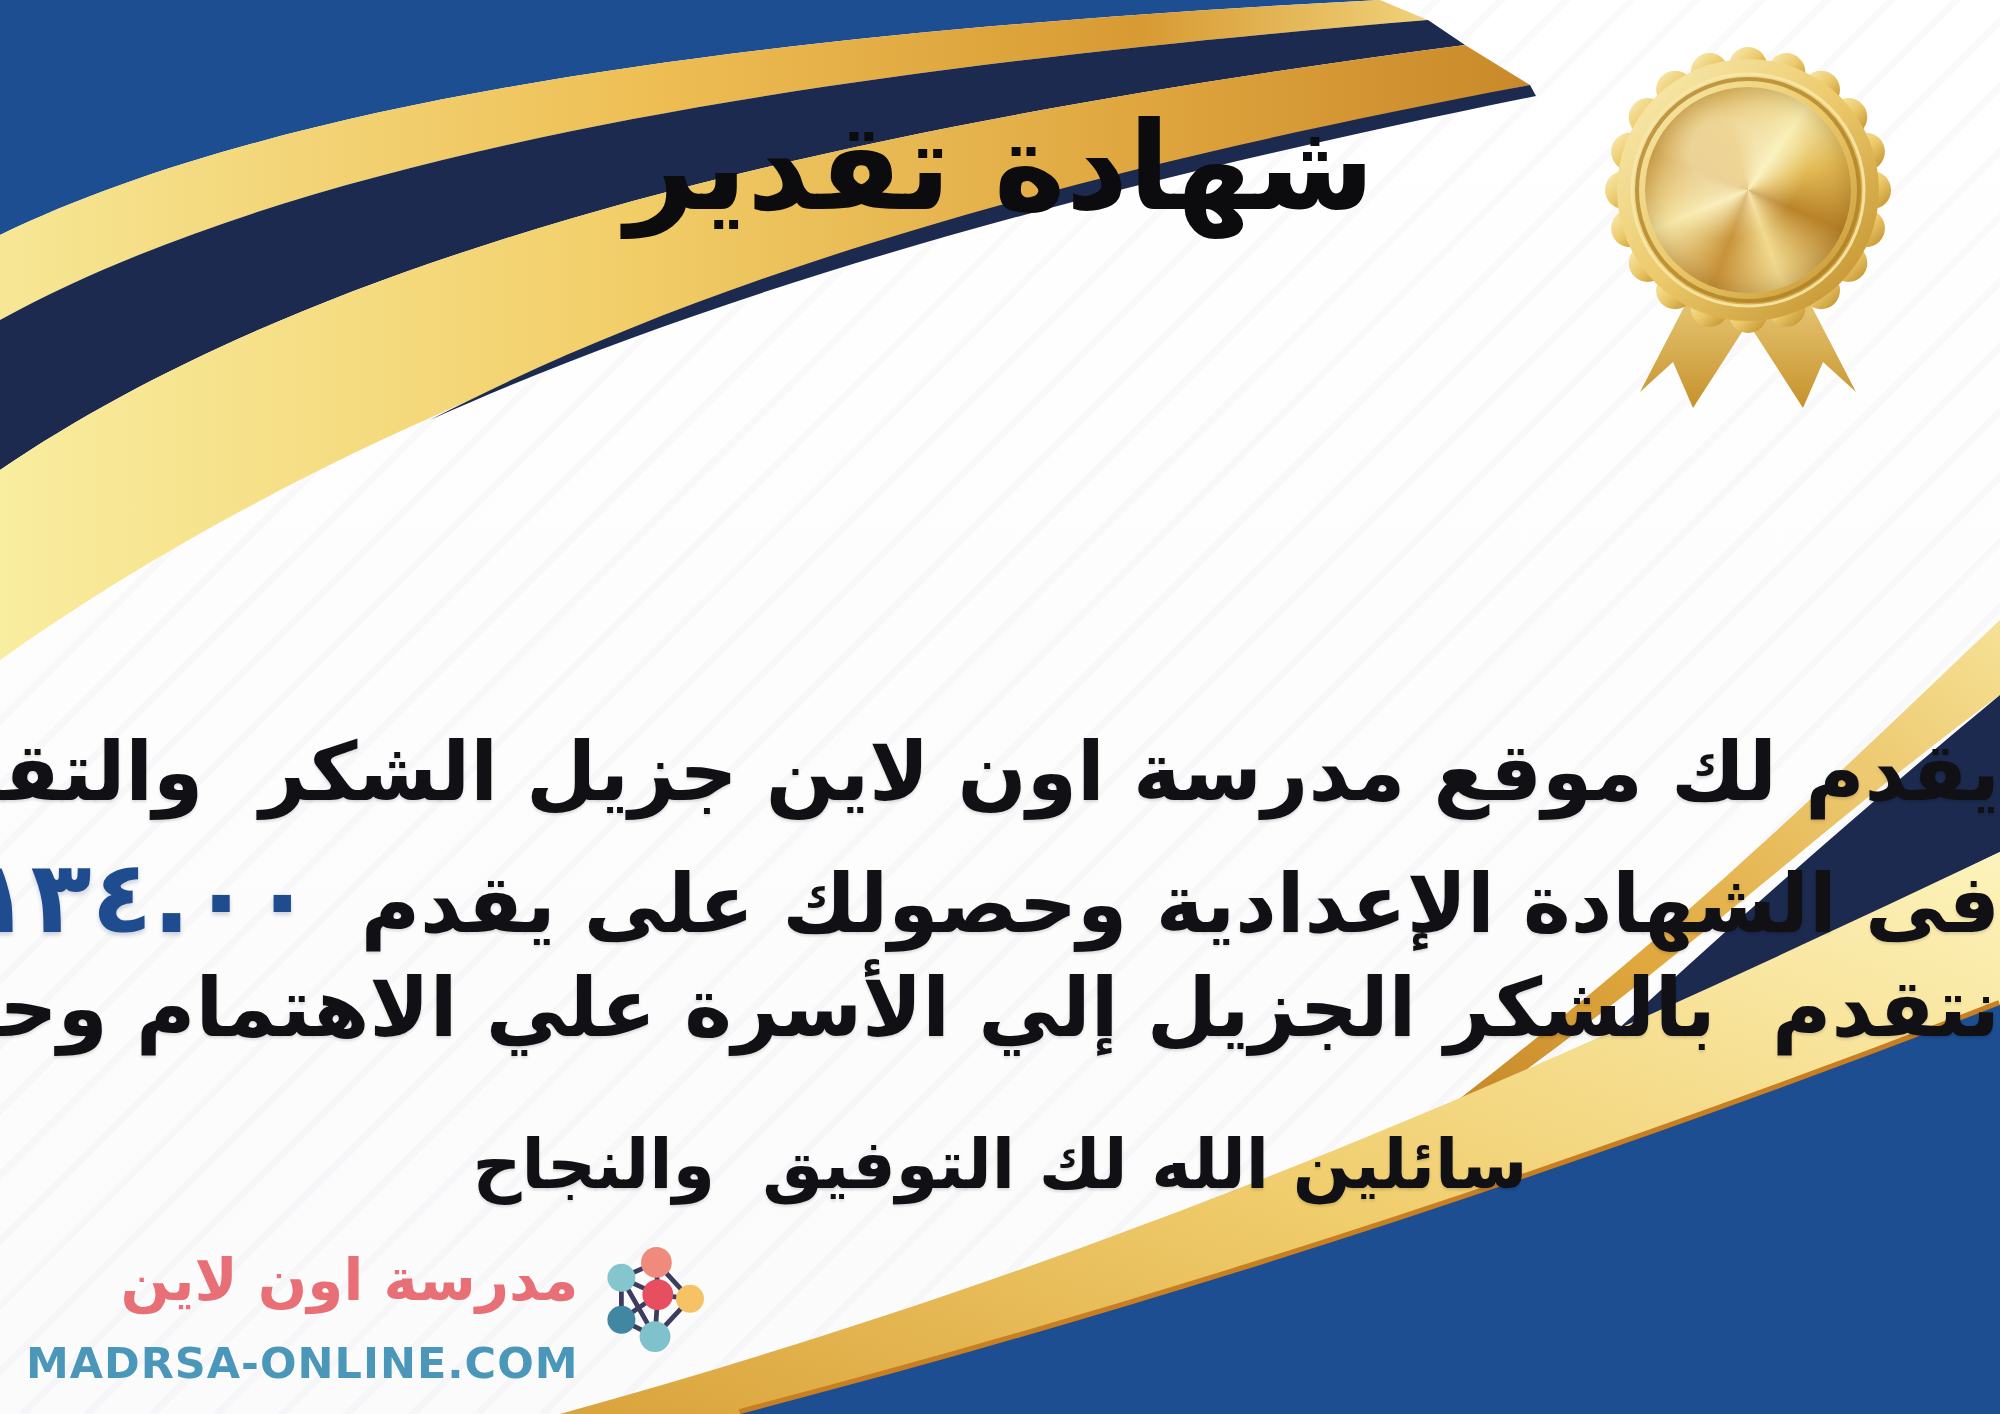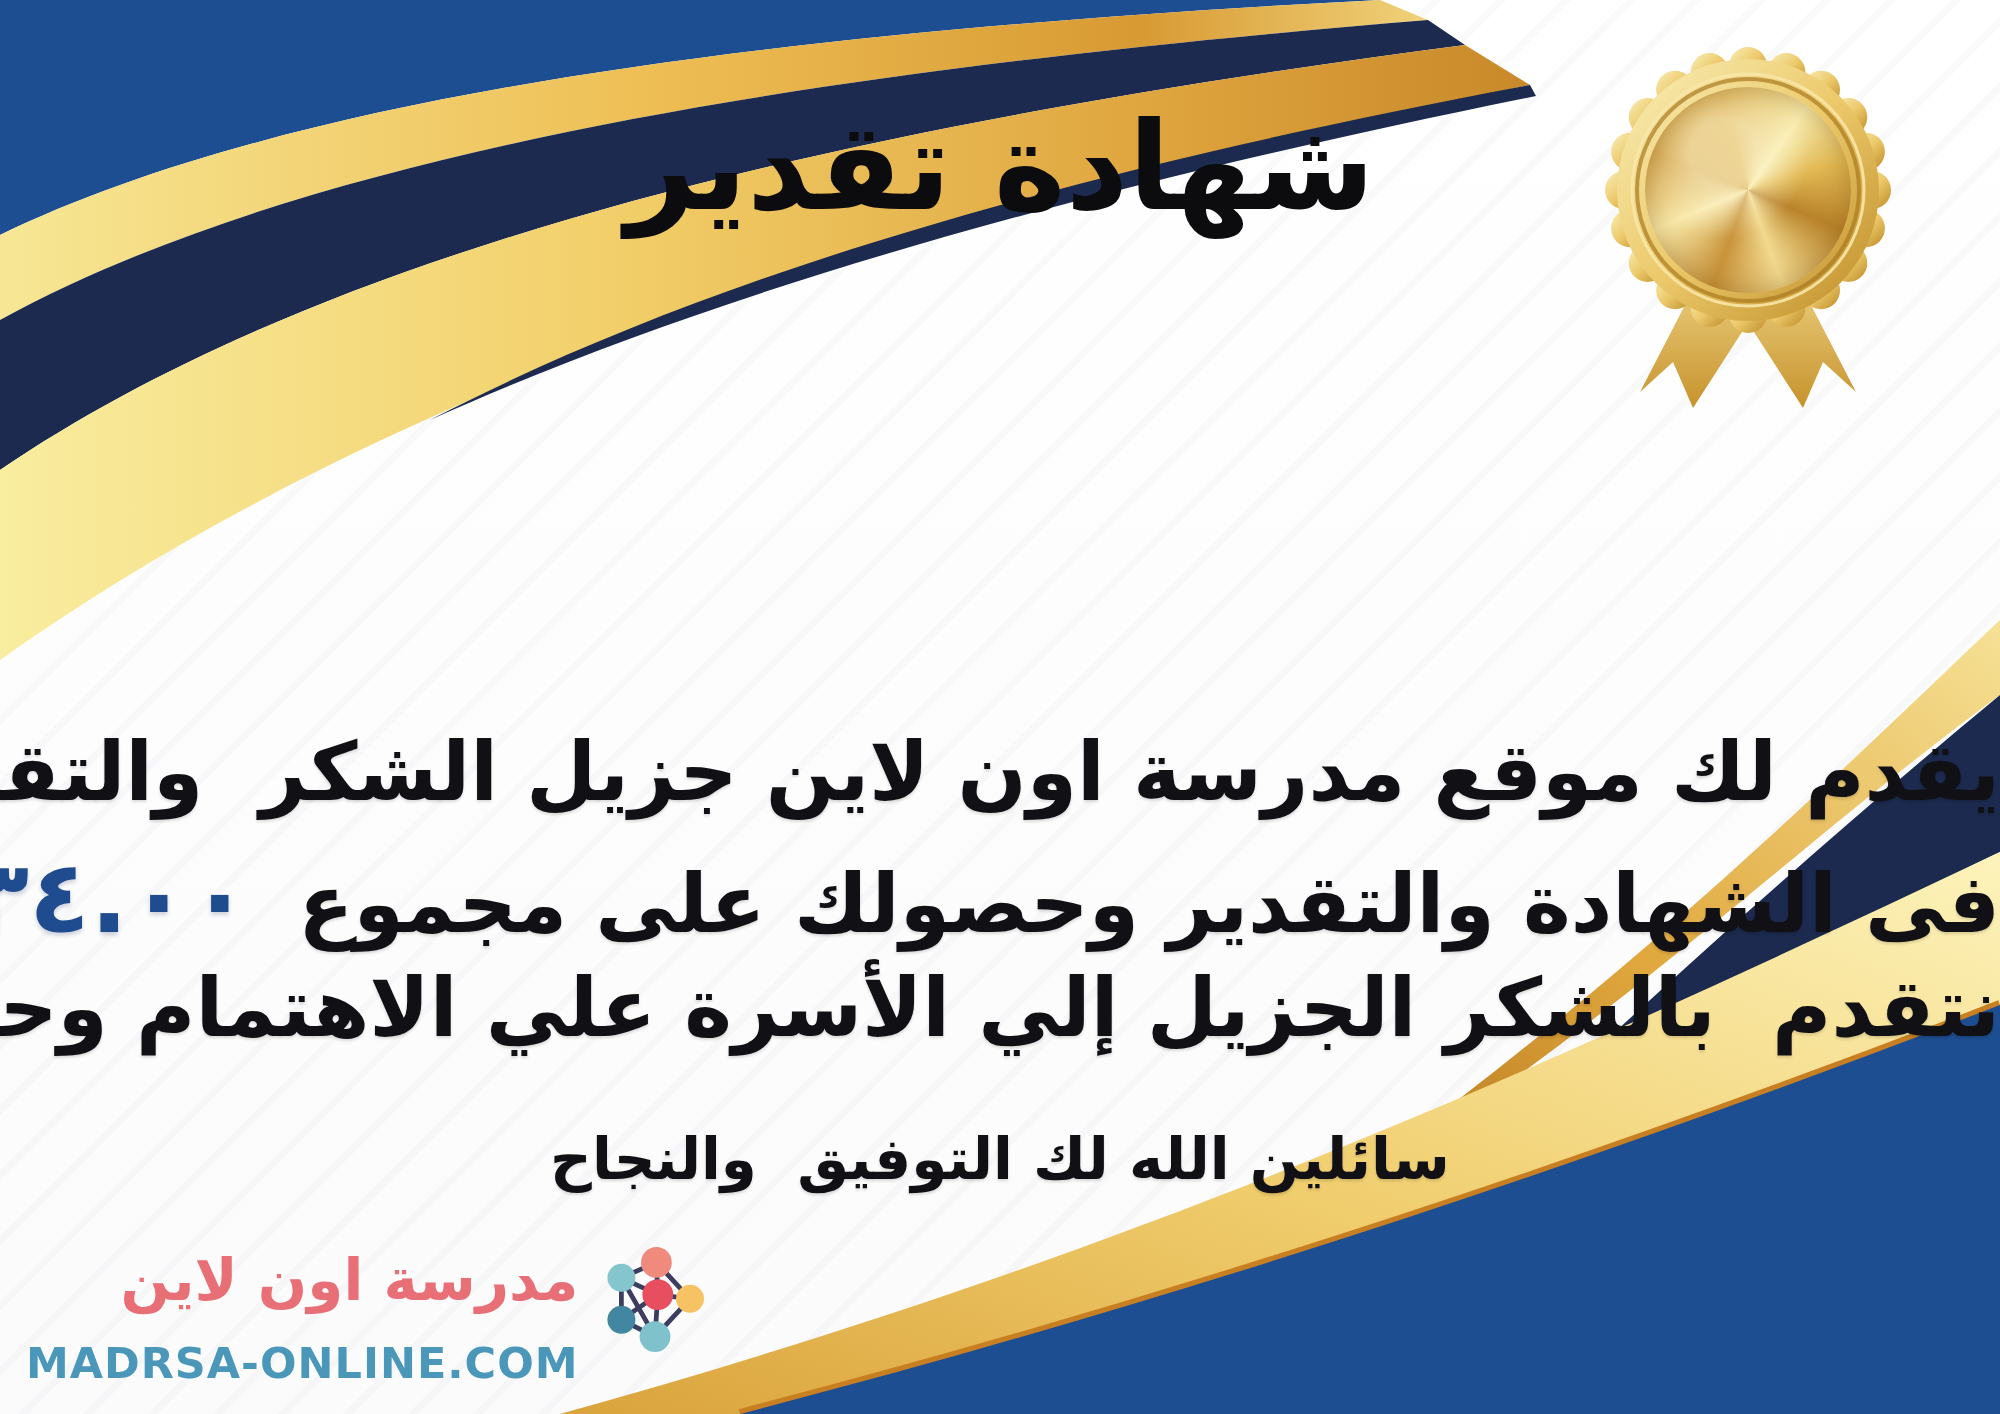--- a/index.html
+++ b/index.html
@@ -23,21 +23,21 @@
     text-shadow:0 3px 4px rgba(20,40,80,0.18);
   }
   .body-line{
     position:absolute;left:0;right:0;text-align:center;
     font-size:81px;font-weight:bold;color:#101015;white-space:pre;direction:rtl;
     text-shadow:0 2px 3px rgba(0,0,0,0.14);line-height:1.15;
   }
   .line1{top:726px;}
   .line2{top:840px;}
   .line3{top:962px;}
-  .closing{top:1126px;font-size:58px;}
+  .closing{top:1126px;font-size:68px;}
   .score{
     font-size:100px;color:#1f4c8f;margin:0 48px;vertical-align:baseline;
     text-shadow:0 3px 4px rgba(20,40,80,0.2);
   }
 
   .medal{position:absolute;left:1598px;top:40px;width:300px;height:380px;}
   .medal svg{position:absolute;left:0;top:0;}
   .medal-disc{
     position:absolute;left:47px;top:47px;width:206px;height:206px;border-radius:50%;
     background:
@@ -146,21 +146,21 @@
       <circle cx="150" cy="150" r="111" fill="none" stroke="#a9791f" stroke-width="4" opacity="0.7"></circle>
     </svg>
     <div class="medal-disc"></div>
   </div>
 
   <div class="title">شهادة تقدير</div>
 
 
   <div class="body-line line1">يقدم لك موقع مدرسة اون لاين جزيل الشكر  والتقدير على التفوق</div>
 
-  <div class="body-line line2" dir="rtl"><span>فى الشهادة والتقدير وحصولك على مجموع</span><span class="score">١٣٤.٠٠</span></div>
+  <div class="body-line line2" dir="rtl"><span>فى الشهادة الإعدادية وحصولك على يقدم</span><span class="score">١٣٤.٠٠</span></div>
 
   <div class="body-line line3">نتقدم  بالشكر الجزيل إلي الأسرة علي الاهتمام وحسن المتابعة</div>
 
   <div class="body-line closing">سائلين الله لك التوفيق  والنجاح</div>
 
   <div class="logo">
     <div class="logo-text">
       <div class="logo-ar">مدرسة اون لاين</div>
       <div class="logo-en">MADRSA-ONLINE.COM</div>
     </div>

